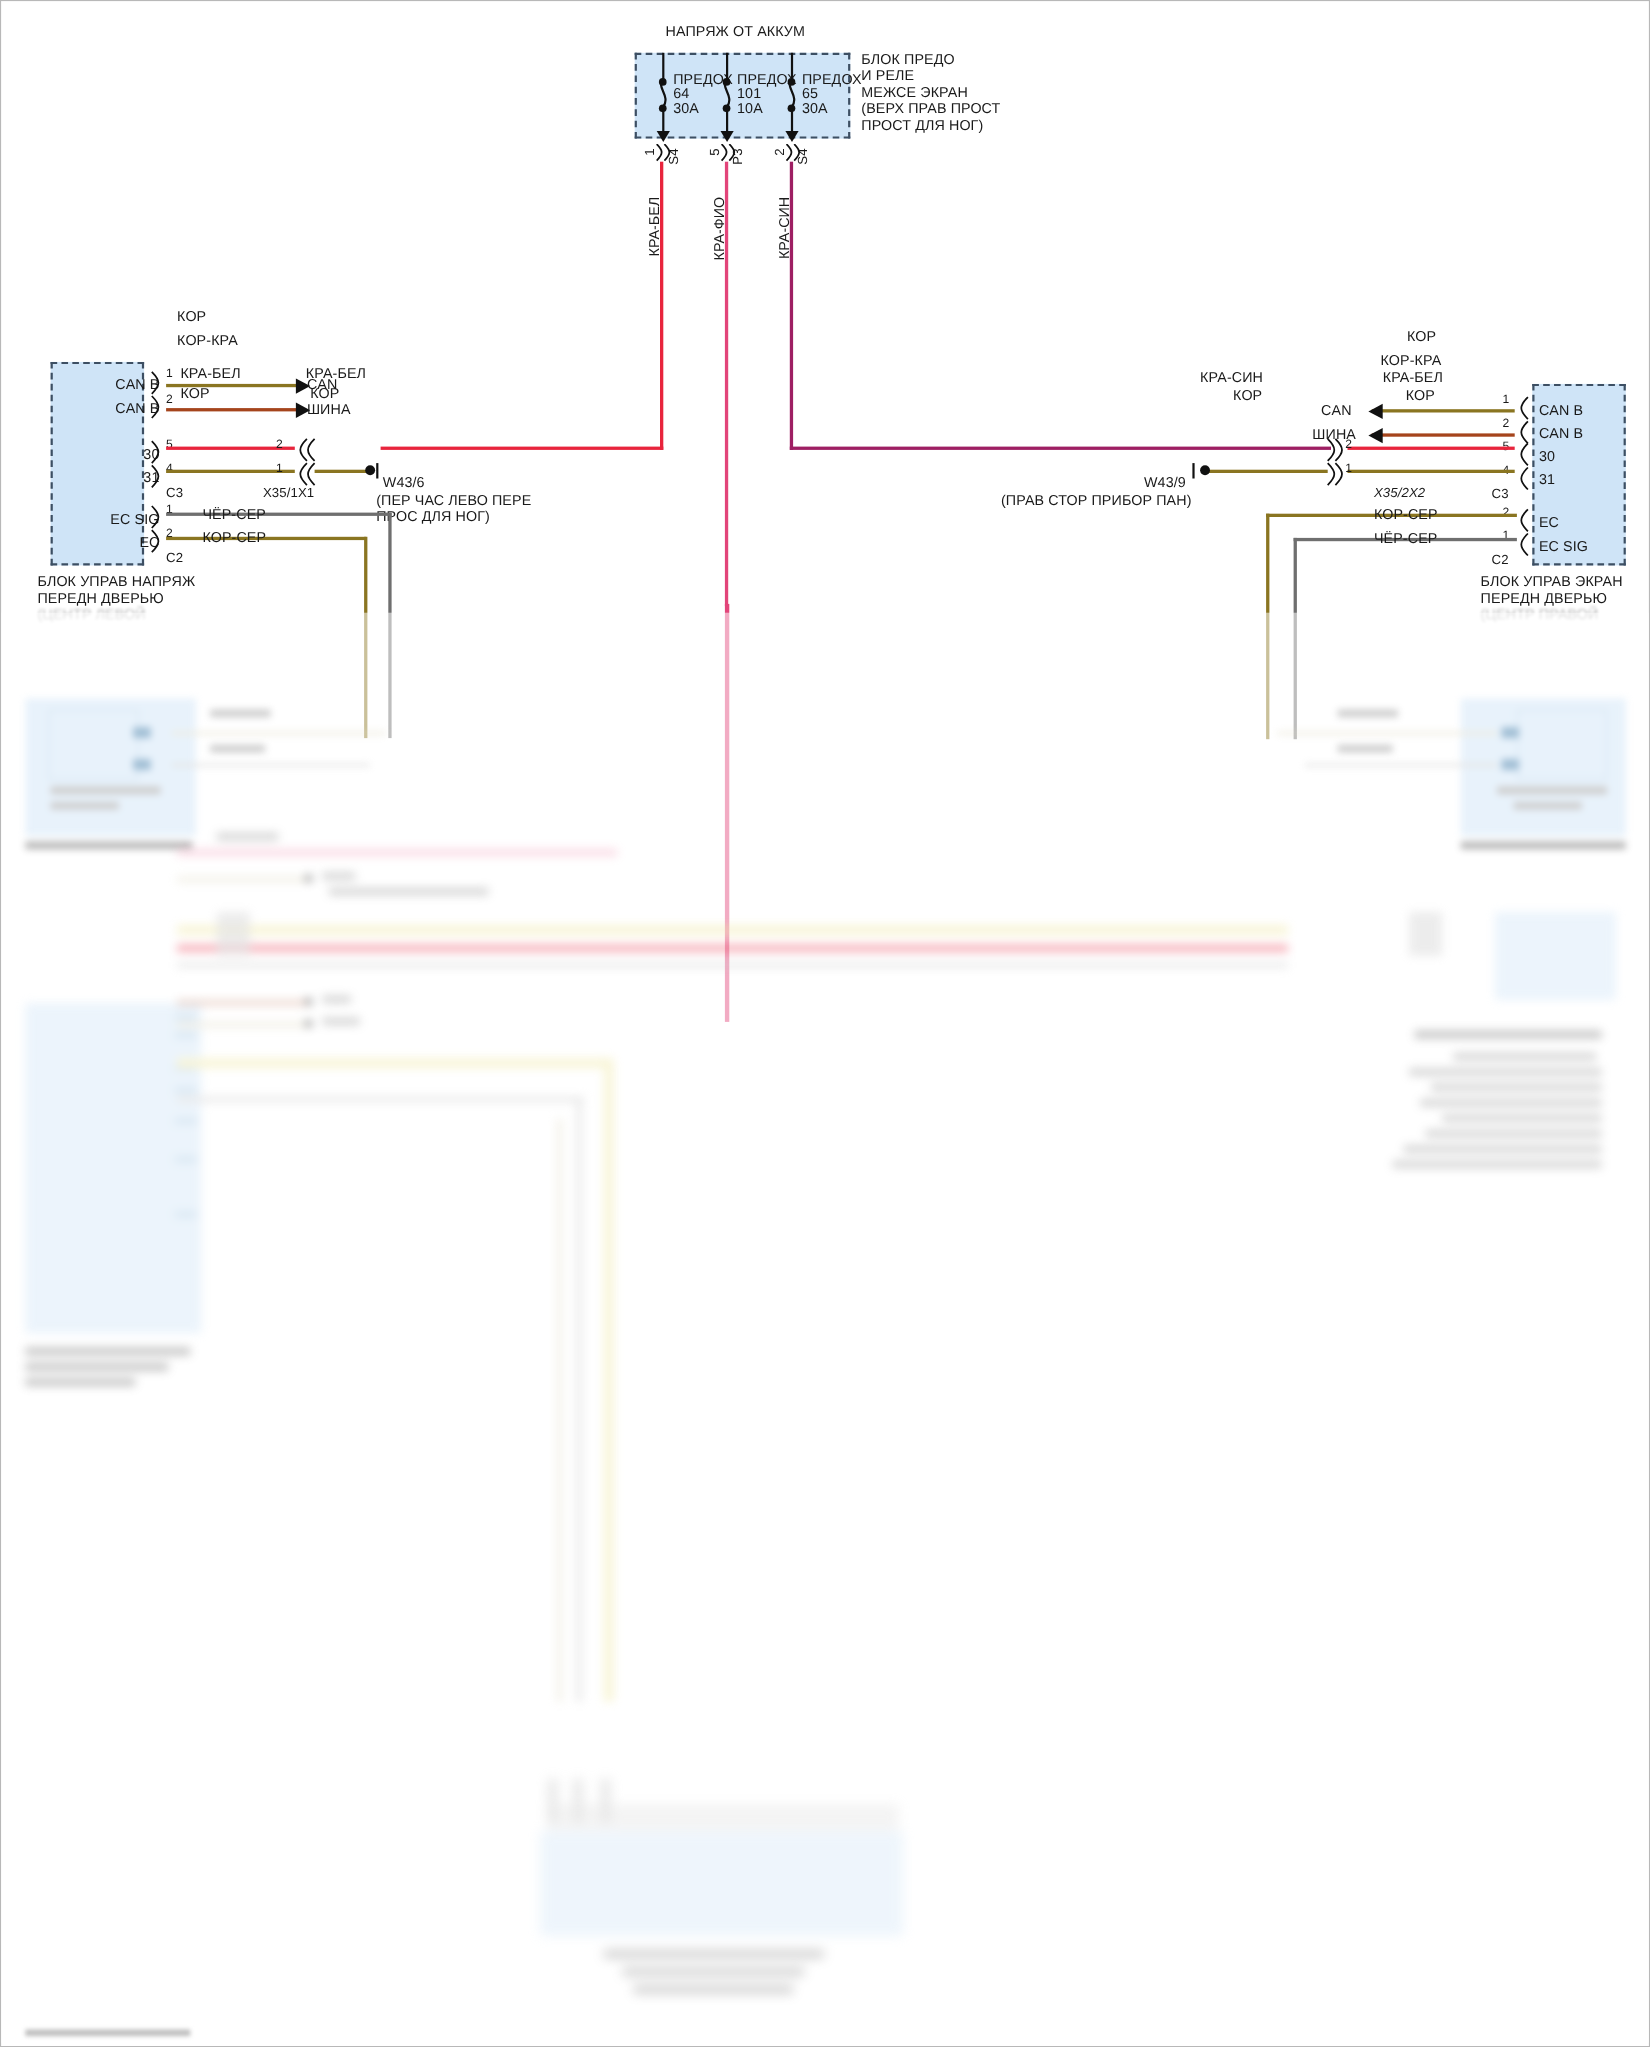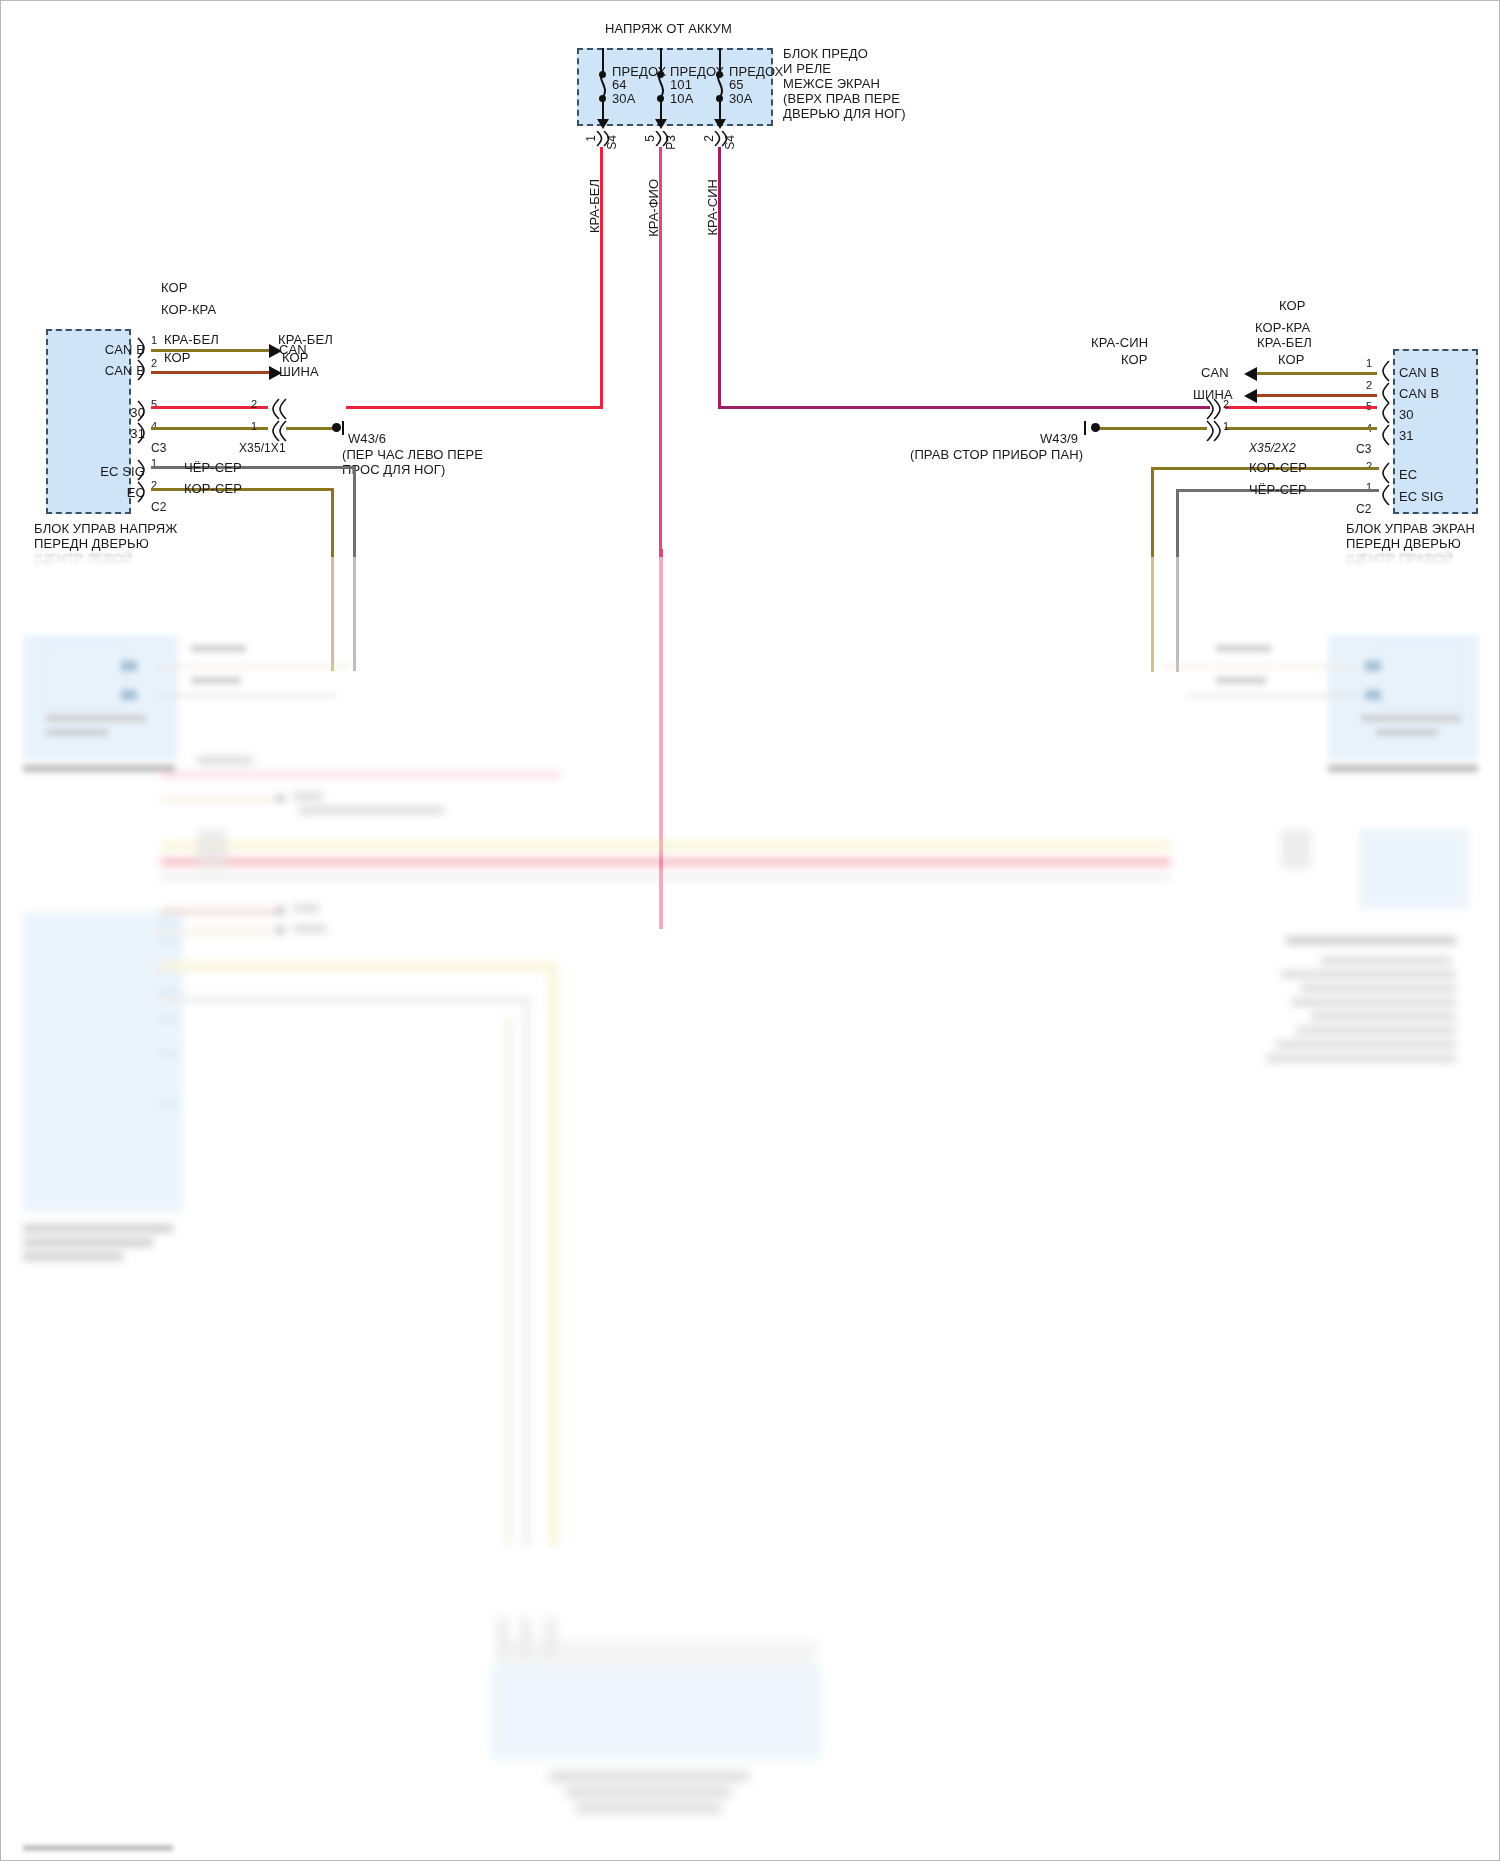--- a/index.html
+++ b/index.html
@@ -87,22 +87,22 @@
 <div id="page">
 
   <div class="abs txt" style="left:604px;top:20px;">НАПРЯЖ ОТ АККУМ</div>
 
   <div class="abs fusebox" style="left:576px;top:47px;width:196px;height:78px;"></div>
 
   <div class="abs" style="left:782px;top:45px;">
     <div class="txt">БЛОК ПРЕДО</div>
     <div class="txt">И РЕЛЕ</div>
     <div class="txt">МЕЖСЕ ЭКРАН</div>
-    <div class="txt">(ВЕРХ ПРАВ ПЕРЕ</div>
-    <div class="txt">ДВЕРЬЮ ДЛЯ НОГ)</div>
+    <div class="txt">(ВЕРХ ПРАВ ПРОСТ</div>
+    <div class="txt">ПРОСТ ДЛЯ НОГ)</div>
   </div>
 
   <div class="wire wv" style="left:601px;top:47px;height:26px;background:#111;width:2px;"></div>
   <div class="dot" style="left:598px;top:70px;"></div>
   <svg class="abs" style="left:593px;top:72px;" width="16" height="26">
     <path d="M9 0 C2 6, 16 14, 9 24" stroke="#111" stroke-width="2" fill="none"></path>
   </svg>
   <div class="dot" style="left:598px;top:94px;"></div>
   <div class="wire wv" style="left:601px;top:98px;height:26px;background:#111;width:2px;"></div>
   <div class="arrD" style="left:596px;top:118px;"></div>

